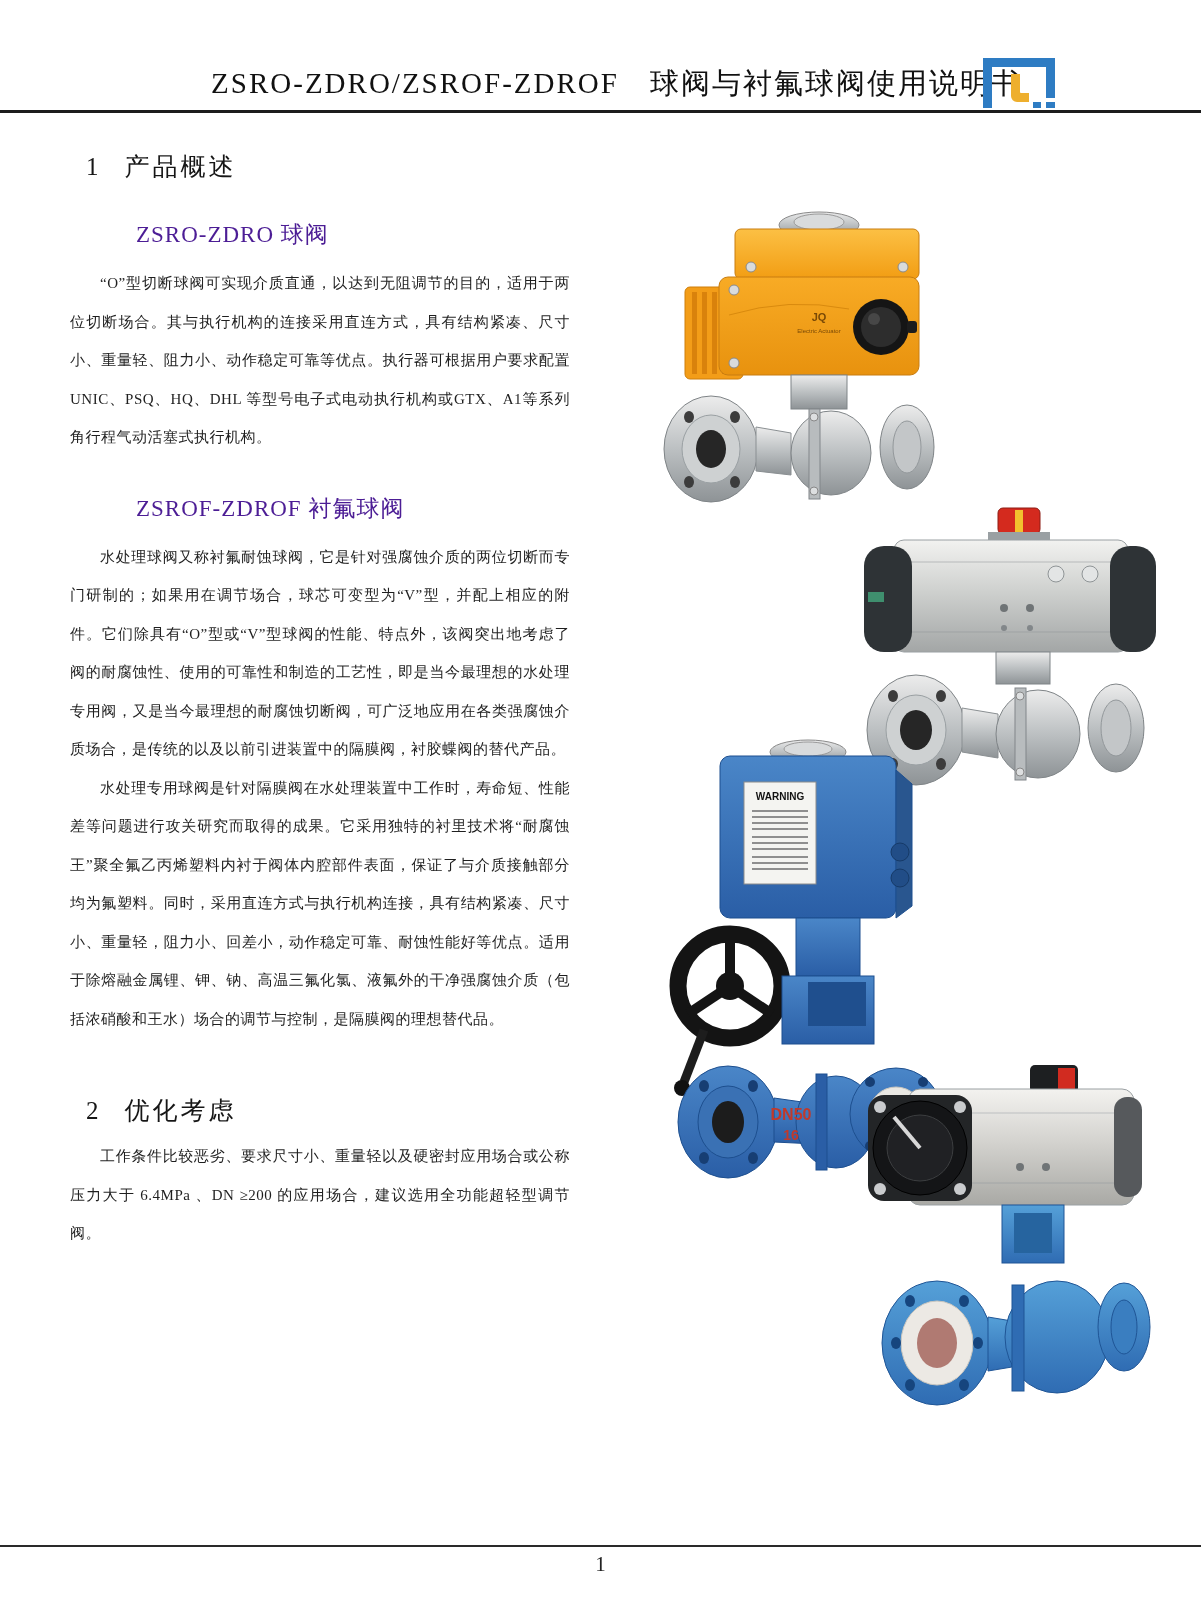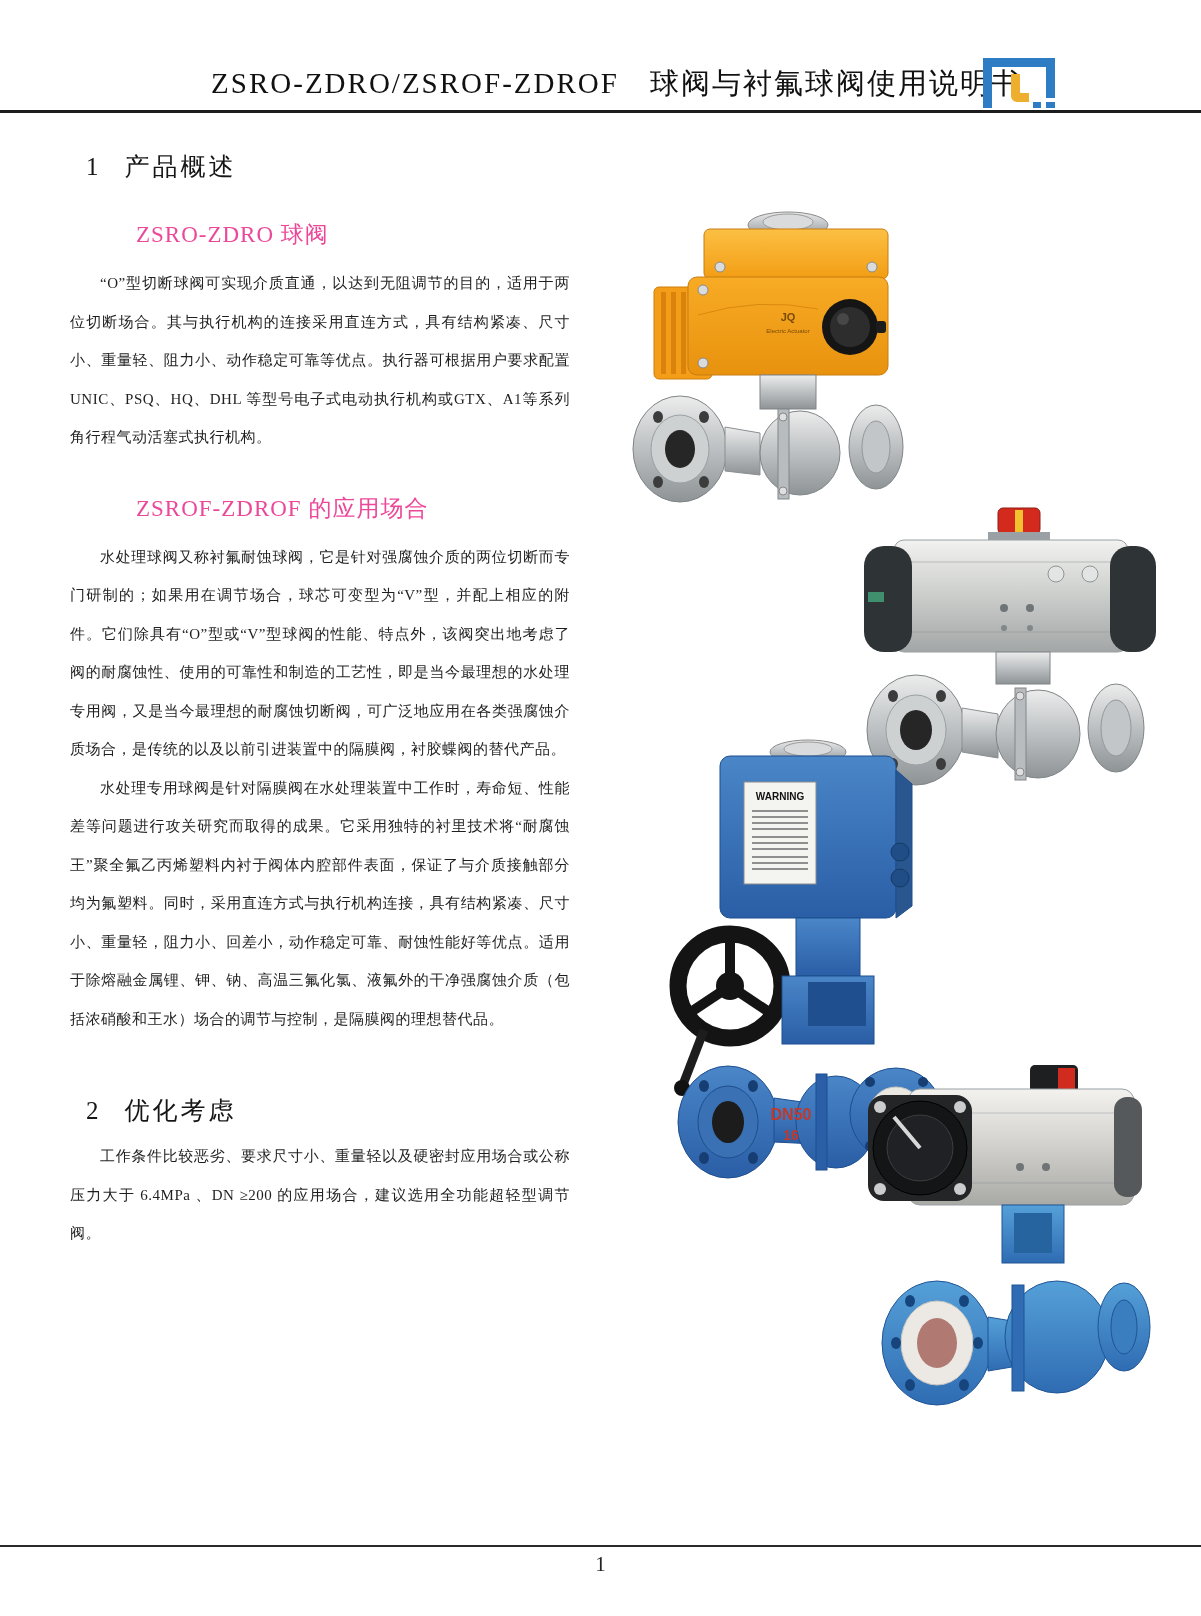--- a/index.html
+++ b/index.html
@@ -16,21 +16,21 @@
   .logo{position:absolute;right:158px;top:-2px;width:78px;height:56px;}
   .header-rule{position:absolute;left:0;top:110px;width:100%;height:3px;background:#1c1c1c;}
   
   .content{position:absolute;left:70px;top:150px;width:500px;}
   .sec-heading{
     font-family:Liberation Serif, serif;
     font-size:25px;letter-spacing:3px;color:#161616;margin:0 0 0 16px;
   }
   .sec-heading .num{display:inline-block;margin-right:26px;letter-spacing:0;}
   .sub-heading{
-    font-size:23px;margin:36px 0 14px 66px;letter-spacing:1px;color:#ec4899;
+    font-size:23px;margin:36px 0 14px 66px;letter-spacing:1px;color:#4c1d95;
   }
   .body-para{
     margin:0;font-size:15px;line-height:38.5px;letter-spacing:0.5px;
     text-indent:2em;text-align:justify;color:#1f1f1f;
   }
   .sec2{margin-top:56px;}
   .sec2-para{margin-top:10px;}
   
   .fig{position:absolute;}
   .fig svg{display:block;width:100%;height:100%;}
@@ -58,31 +58,31 @@
 <div class="header-rule"></div>
 
 <div class="content">
   <div class="sec-heading">
     <span class="num">1</span><span>产品概述</span>
   </div>
 
   <div class="sub-heading">ZSRO-ZDRO 球阀</div>
   <p class="body-para">“O”型切断球阀可实现介质直通，以达到无阻调节的目的，适用于两位切断场合。其与执行机构的连接采用直连方式，具有结构紧凑、尺寸小、重量轻、阻力小、动作稳定可靠等优点。执行器可根据用户要求配置UNIC、PSQ、HQ、DHL 等型号电子式电动执行机构或GTX、A1等系列角行程气动活塞式执行机构。</p>
 
-  <div class="sub-heading">ZSROF-ZDROF 的应用场合</div>
+  <div class="sub-heading">ZSROF-ZDROF 衬氟球阀</div>
   <p class="body-para">水处理球阀又称衬氟耐蚀球阀，它是针对强腐蚀介质的两位切断而专门研制的；如果用在调节场合，球芯可变型为“V”型，并配上相应的附件。它们除具有“O”型或“V”型球阀的性能、特点外，该阀突出地考虑了阀的耐腐蚀性、使用的可靠性和制造的工艺性，即是当今最理想的水处理专用阀，又是当今最理想的耐腐蚀切断阀，可广泛地应用在各类强腐蚀介质场合，是传统的以及以前引进装置中的隔膜阀，衬胶蝶阀的替代产品。</p>
   <p class="body-para">水处理专用球阀是针对隔膜阀在水处理装置中工作时，寿命短、性能差等问题进行攻关研究而取得的成果。它采用独特的衬里技术将“耐腐蚀王”聚全氟乙丙烯塑料内衬于阀体内腔部件表面，保证了与介质接触部分均为氟塑料。同时，采用直连方式与执行机构连接，具有结构紧凑、尺寸小、重量轻，阻力小、回差小，动作稳定可靠、耐蚀性能好等优点。适用于除熔融金属锂、钾、钠、高温三氟化氯、液氟外的干净强腐蚀介质（包括浓硝酸和王水）场合的调节与控制，是隔膜阀的理想替代品。</p>
 
   <div class="sec-heading sec2">
     <span class="num">2</span><span>优化考虑</span>
   </div>
   <p class="body-para sec2-para">工作条件比较恶劣、要求尺寸小、重量轻以及硬密封应用场合或公称压力大于 6.4MPa 、DN ≥200 的应用场合，建议选用全功能超轻型调节阀。</p>
 </div>
 
-<div class="fig" style="left:628px;top:195px;width:278px;height:345px;">
+<div class="fig" style="left:659px;top:195px;width:278px;height:345px;">
   <svg viewBox="0 0 278 345">
     <defs>
       <linearGradient id="m1" x1="0" y1="0" x2="0" y2="1">
         <stop offset="0" stop-color="#ececec"></stop>
           <stop offset="0.5" stop-color="#bcc0c2"></stop>
           <stop offset="1" stop-color="#8e9396"></stop>
       </linearGradient>
       <linearGradient id="o1" x1="0" y1="0" x2="0" y2="1">
         <stop offset="0" stop-color="#fcc044"></stop>
           <stop offset="1" stop-color="#f29d13"></stop>

